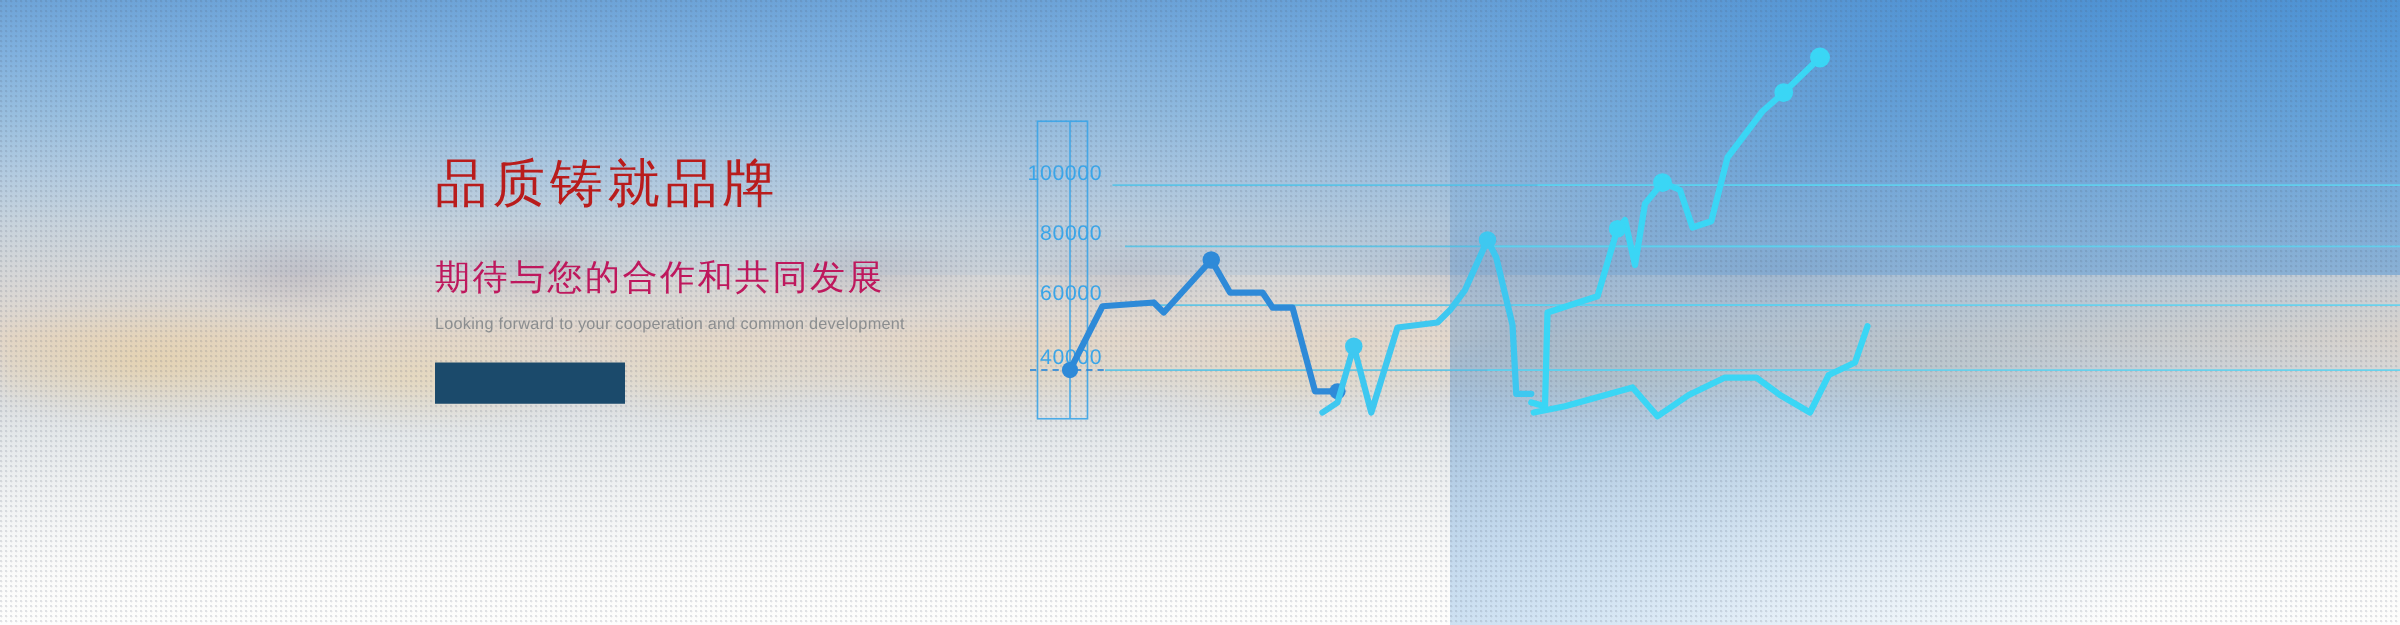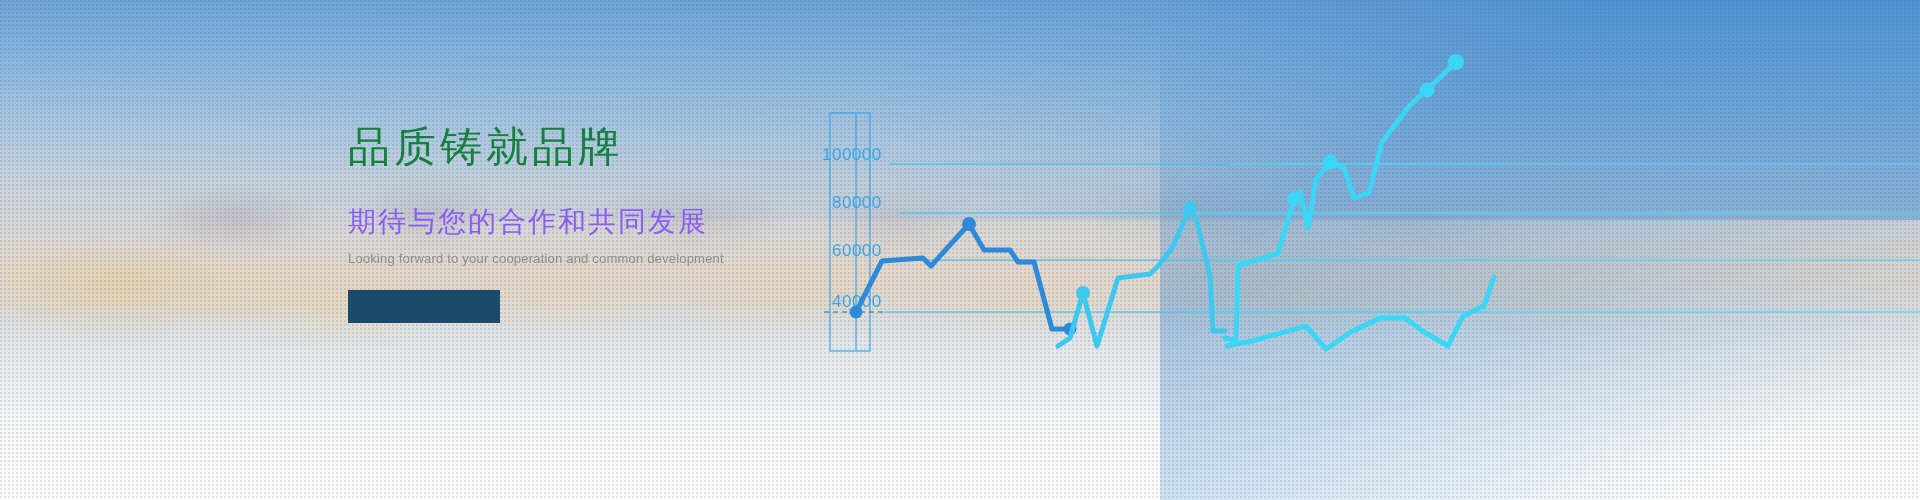--- a/index.html
+++ b/index.html
@@ -72,30 +72,30 @@
   
   .copy{
     position:absolute;
     left:348px;
     top:126px;
     width:420px;
   }
   .title{
     font-size:42px;
     line-height:1;
-    color:#15803d;
+    color:#b91c1c;
     letter-spacing:4px;
     font-weight:400;
     margin:0;
     white-space:nowrap;
   }
   .subtitle{
     font-size:28px;
     line-height:1;
-    color:#8b5cf6;
+    color:#be185d;
     letter-spacing:2px;
     font-weight:400;
     margin:40px 0 16px 0;
     white-space:nowrap;
   }
   .subtitle-en{
     font-size:13px;
     line-height:1;
     color:#8b8e90;
     letter-spacing:.2px;
@@ -114,21 +114,21 @@
     cursor:pointer;
     font-size:13px;
     color:#ffffff;
     letter-spacing:1px;
   }
 
   
   .chart{
     position:absolute;
     left:760px;
-    top:16px;
+    top:0;
     width:1160px;
     height:459px;
   }
   .chart svg{display:block;width:1160px;height:500px;}
   .ytick{
     font-family:"Liberation Sans","DejaVu Sans",sans-serif;
     font-size:17px;
     fill:#3aa5e8;
     letter-spacing:.5px;
   }

